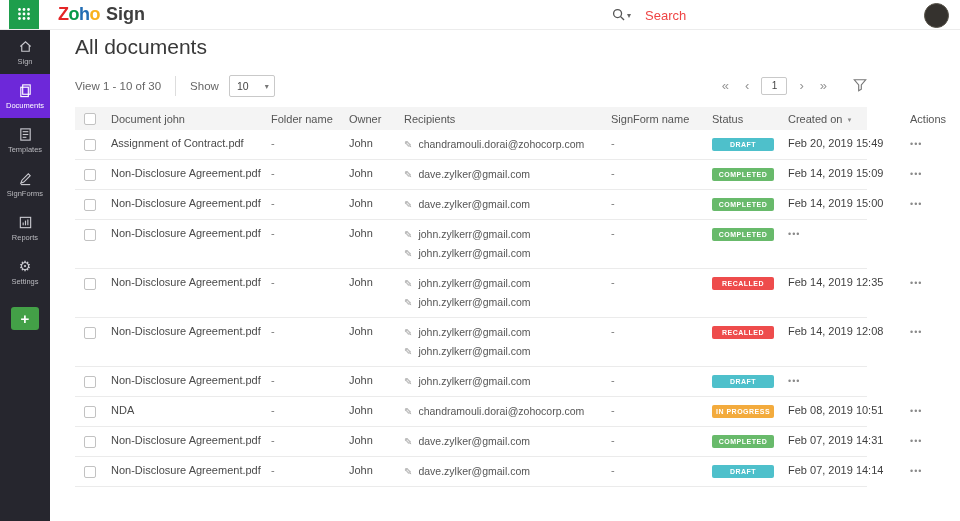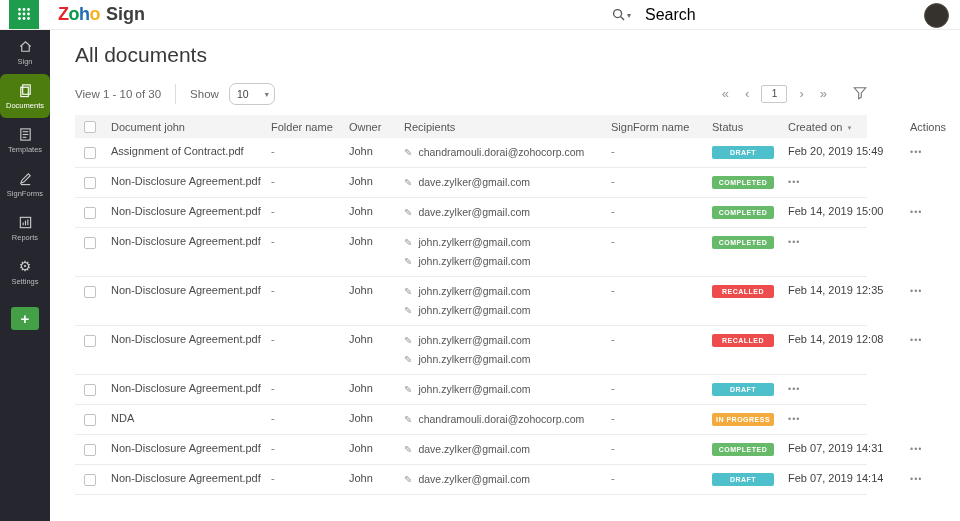--- a/index.html
+++ b/index.html
@@ -22,62 +22,62 @@
   .app-grid {
     width: 30px; height: 29px; background: #1e9e4c;
     display: flex; align-items: center; justify-content: center;
     margin-left: 9px; cursor: pointer; flex: 0 0 auto;
   }
   .brand { display: flex; align-items: baseline; margin-left: 19px; }
   .zoho-letter { font-size: 18px; font-weight: bold; letter-spacing: -0.5px; }
   .product-name { font-size: 18px; font-weight: bold; color: #3e3e3e; margin-left: 6px; }
   .search-group { position: absolute; left: 612px; top: 0; height: 30px; display: flex; align-items: center; }
   .search-caret { font-size: 8px; color: #666; margin-left: 2px; }
-  .search-text { font-size: 16px; color: #000000; margin-left: 14px; }
+  .search-text { font-size: 13px; color: #ef4444; margin-left: 14px; }
   .avatar {
     position: absolute; right: 11px; top: 3px; width: 25px; height: 25px;
     border-radius: 50%; background: #35322e;
     border: 1px solid #575349; cursor: pointer;
   }
 
   
   .sidebar {
     position: absolute; left: 0; top: 30px; width: 50px; height: 491px;
     background: #26262e;
   }
   .nav-item {
     height: 44px; display: flex; flex-direction: column;
     align-items: center; justify-content: center;
     color: #c9c9cf; cursor: pointer;
   }
-  .nav-item.active { background: #4d7c0f; color: #ffffff; border-radius: 6px; }
+  .nav-item.active { background: #6d28d9; color: #ffffff; }
   .nav-icon { height: 16px; display: flex; align-items: center; justify-content: center; }
   .nav-icon svg { stroke: currentColor; fill: none; stroke-width: 1.2; }
   .nav-gear { font-size: 14px; line-height: 14px; }
   .nav-lbl { font-size: 7.5px; margin-top: 3px; color: #b9b9be; }
   .nav-item.active .nav-lbl { color: #fff; }
   .add-btn {
     width: 28px; height: 23px; background: #43a047; border-radius: 3px;
     margin: 13px auto 0; display: flex; align-items: center; justify-content: center;
     color: #fff; font-size: 15px; font-weight: bold; cursor: pointer;
   }
 
   
-  .main { position: absolute; left: 50px; top: 30px; width: 842px; height: 491px; background: #fff; }
+  .main { position: absolute; left: 50px; top: 22px; width: 842px; height: 491px; background: #fff; }
   .page-title { font-size: 21px; font-weight: 400; color: #383838; margin: 13px 0 0 25px; }
 
   .toolbar {
     display: flex; align-items: center;
     margin: 15px 25px 0 25px; height: 24px;
     font-size: 11.5px; color: #666;
   }
   .v-divider { width: 1px; height: 20px; background: #ddd; margin: 0 14px; }
   .show-label { margin-right: 10px; }
   .show-select {
-    width: 46px; height: 22px; border: 1px solid #c9c9c9; border-radius: 7px;
+    width: 46px; height: 22px; border: 1px solid #c9c9c9; border-radius: 2px;
     display: flex; align-items: center; justify-content: space-between;
     padding: 0 5px 0 7px; font-size: 10.5px; color: #444; cursor: pointer; background: #fff;
   }
   .select-caret { font-size: 8px; color: #777; }
   .toolbar-spacer { flex: 1; }
   .pager { display: flex; align-items: center; }
   .pg-btn { color: #949494; font-size: 13px; cursor: pointer; padding: 0 8px; line-height: 18px; }
   .page-box {
     width: 26px; height: 18px; border: 1px solid #c9c9c9; border-radius: 2px;
     font-size: 10px; color: #444; text-align: center; line-height: 16px; margin: 0 4px;
@@ -294,20 +294,21 @@
     <div class="cell col-folder dash">-</div>
     <div class="cell col-owner owner-name">John</div>
     <div class="cell col-recip">
             <div class="recip-line">
               <span class="pencil">✎</span>
               <span class="recip-email">dave.zylker@gmail.com</span>
             </div>
           </div>
     <div class="cell col-signform dash">-</div>
     <div class="cell col-status"><span class="badge" style="background: rgb(104, 186, 107);">COMPLETED</span></div>
+    <div class="cell col-created created-on">Feb 14, 2019 15:09</div>
     <div class="cell col-actions"><span class="more-dots">•••</span></div>
   </div>
 
   <div class="trow">
     <div class="cell col-check"><span class="checkbox"></span></div>
     <div class="cell col-doc doc-name">Non-Disclosure Agreement.pdf</div>
     <div class="cell col-folder dash">-</div>
     <div class="cell col-owner owner-name">John</div>
     <div class="cell col-recip">
             <div class="recip-line">
@@ -405,20 +406,21 @@
     <div class="cell col-folder dash">-</div>
     <div class="cell col-owner owner-name">John</div>
     <div class="cell col-recip">
             <div class="recip-line">
               <span class="pencil">✎</span>
               <span class="recip-email">chandramouli.dorai@zohocorp.com</span>
             </div>
           </div>
     <div class="cell col-signform dash">-</div>
     <div class="cell col-status"><span class="badge" style="background: rgb(243, 171, 61);">IN PROGRESS</span></div>
+    <div class="cell col-created created-on">Feb 08, 2019 10:51</div>
     <div class="cell col-actions"><span class="more-dots">•••</span></div>
   </div>
 
   <div class="trow">
     <div class="cell col-check"><span class="checkbox"></span></div>
     <div class="cell col-doc doc-name">Non-Disclosure Agreement.pdf</div>
     <div class="cell col-folder dash">-</div>
     <div class="cell col-owner owner-name">John</div>
     <div class="cell col-recip">
             <div class="recip-line">

